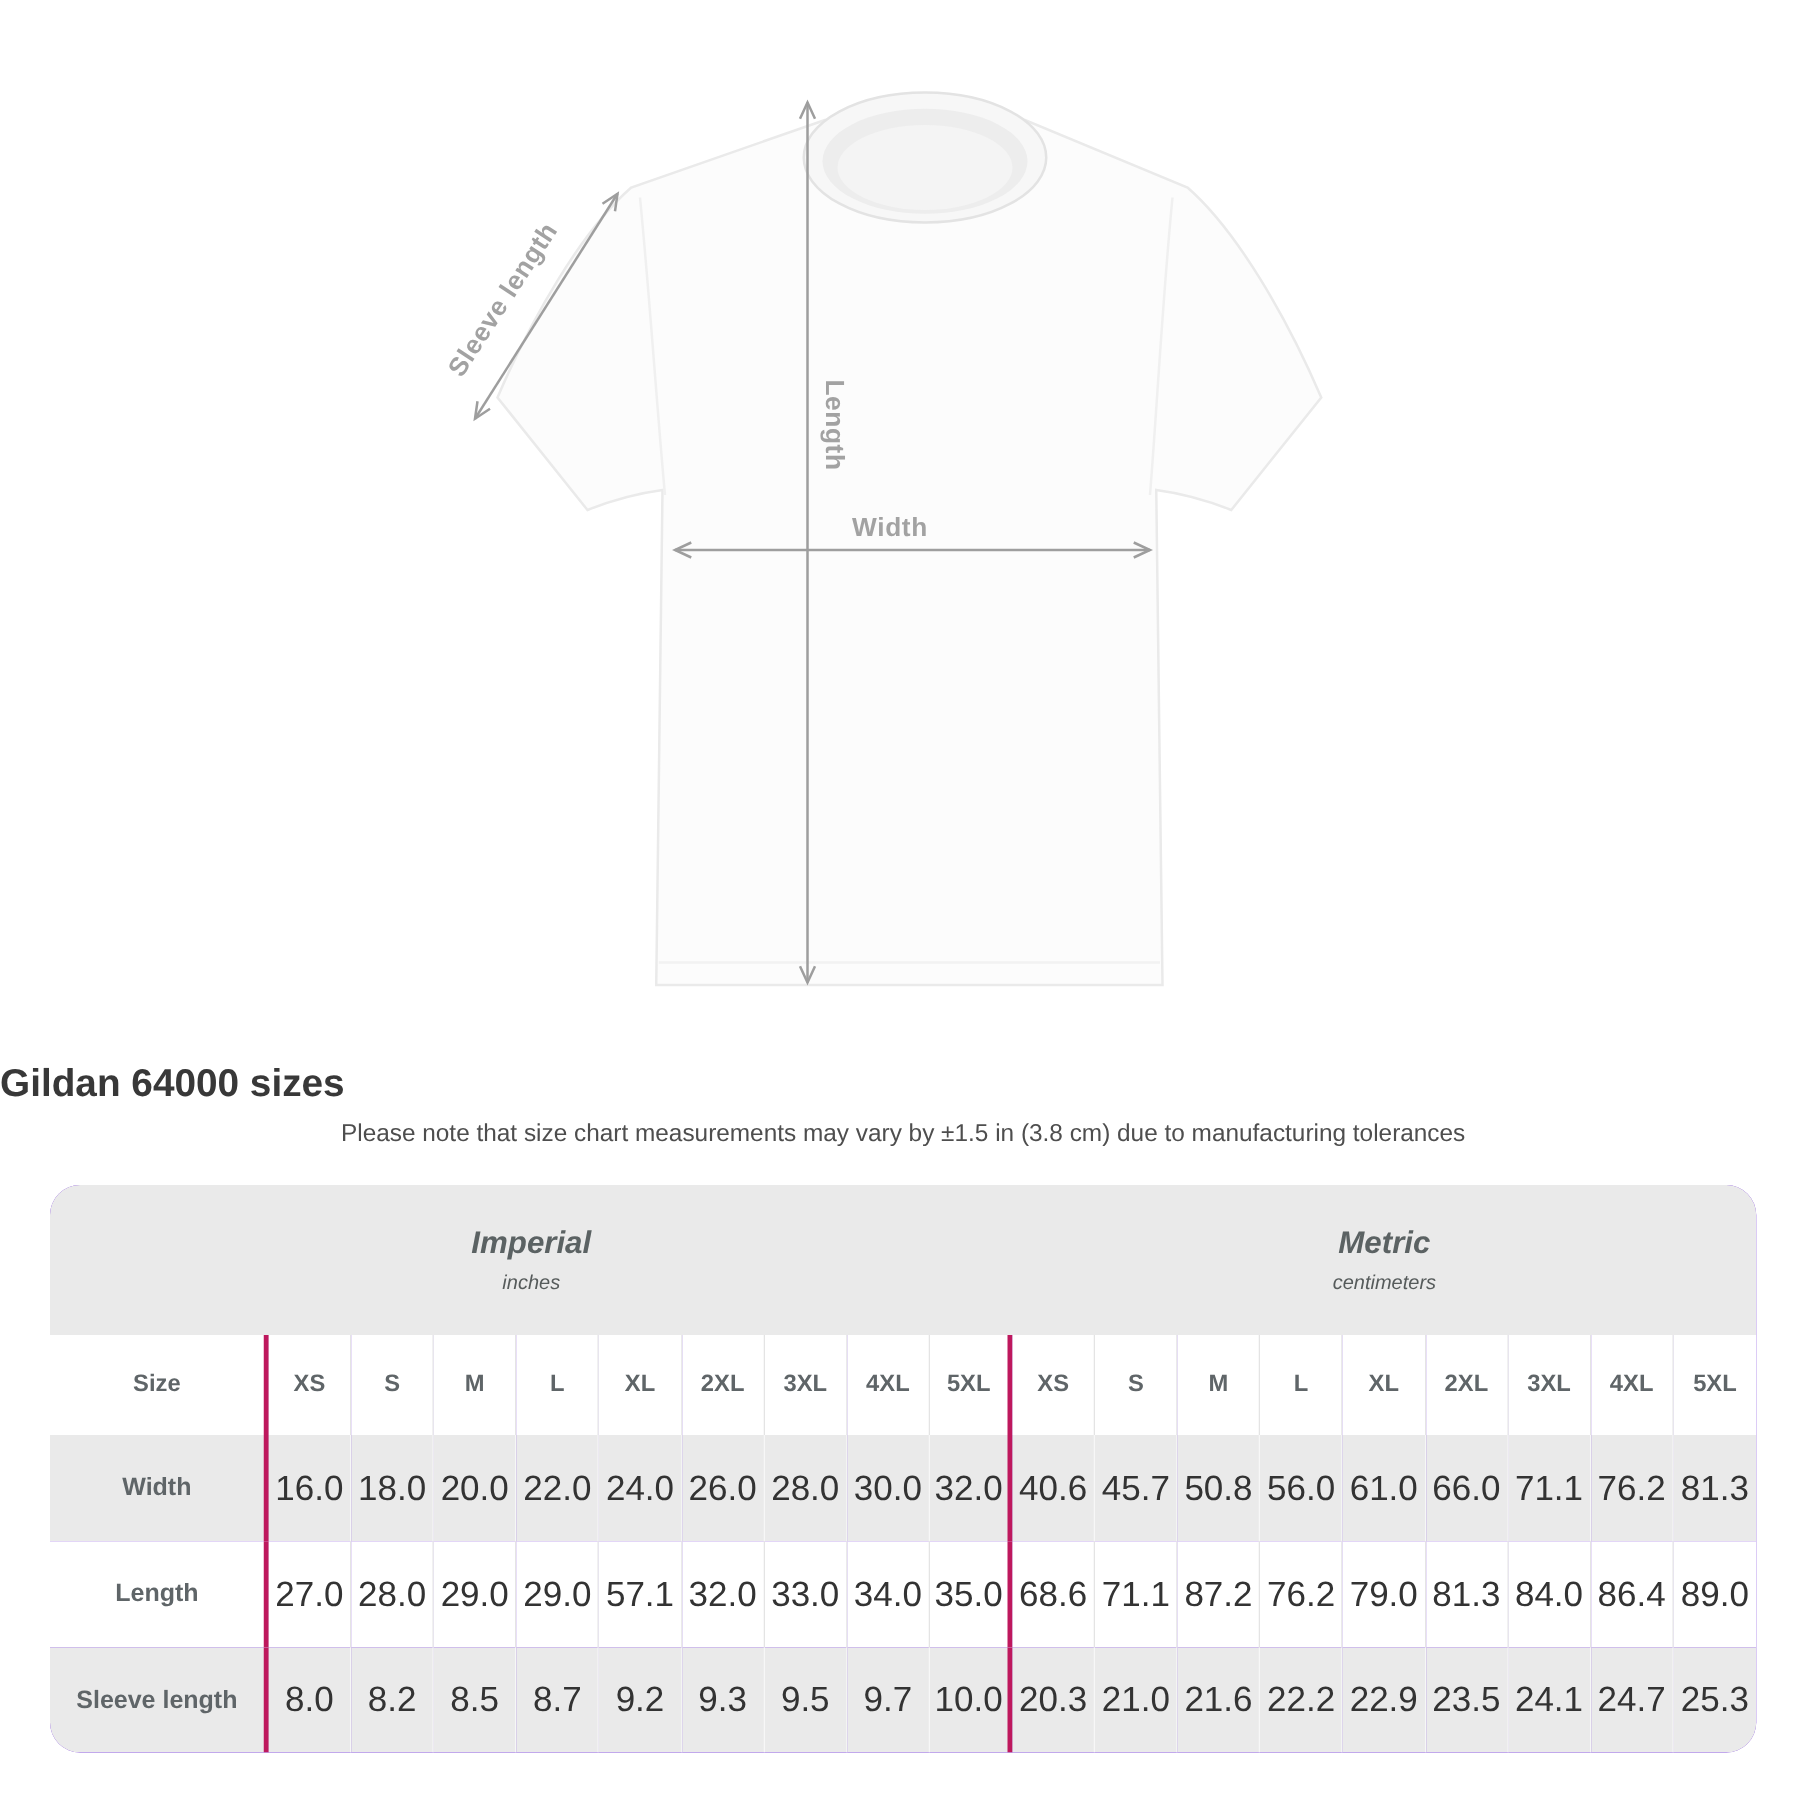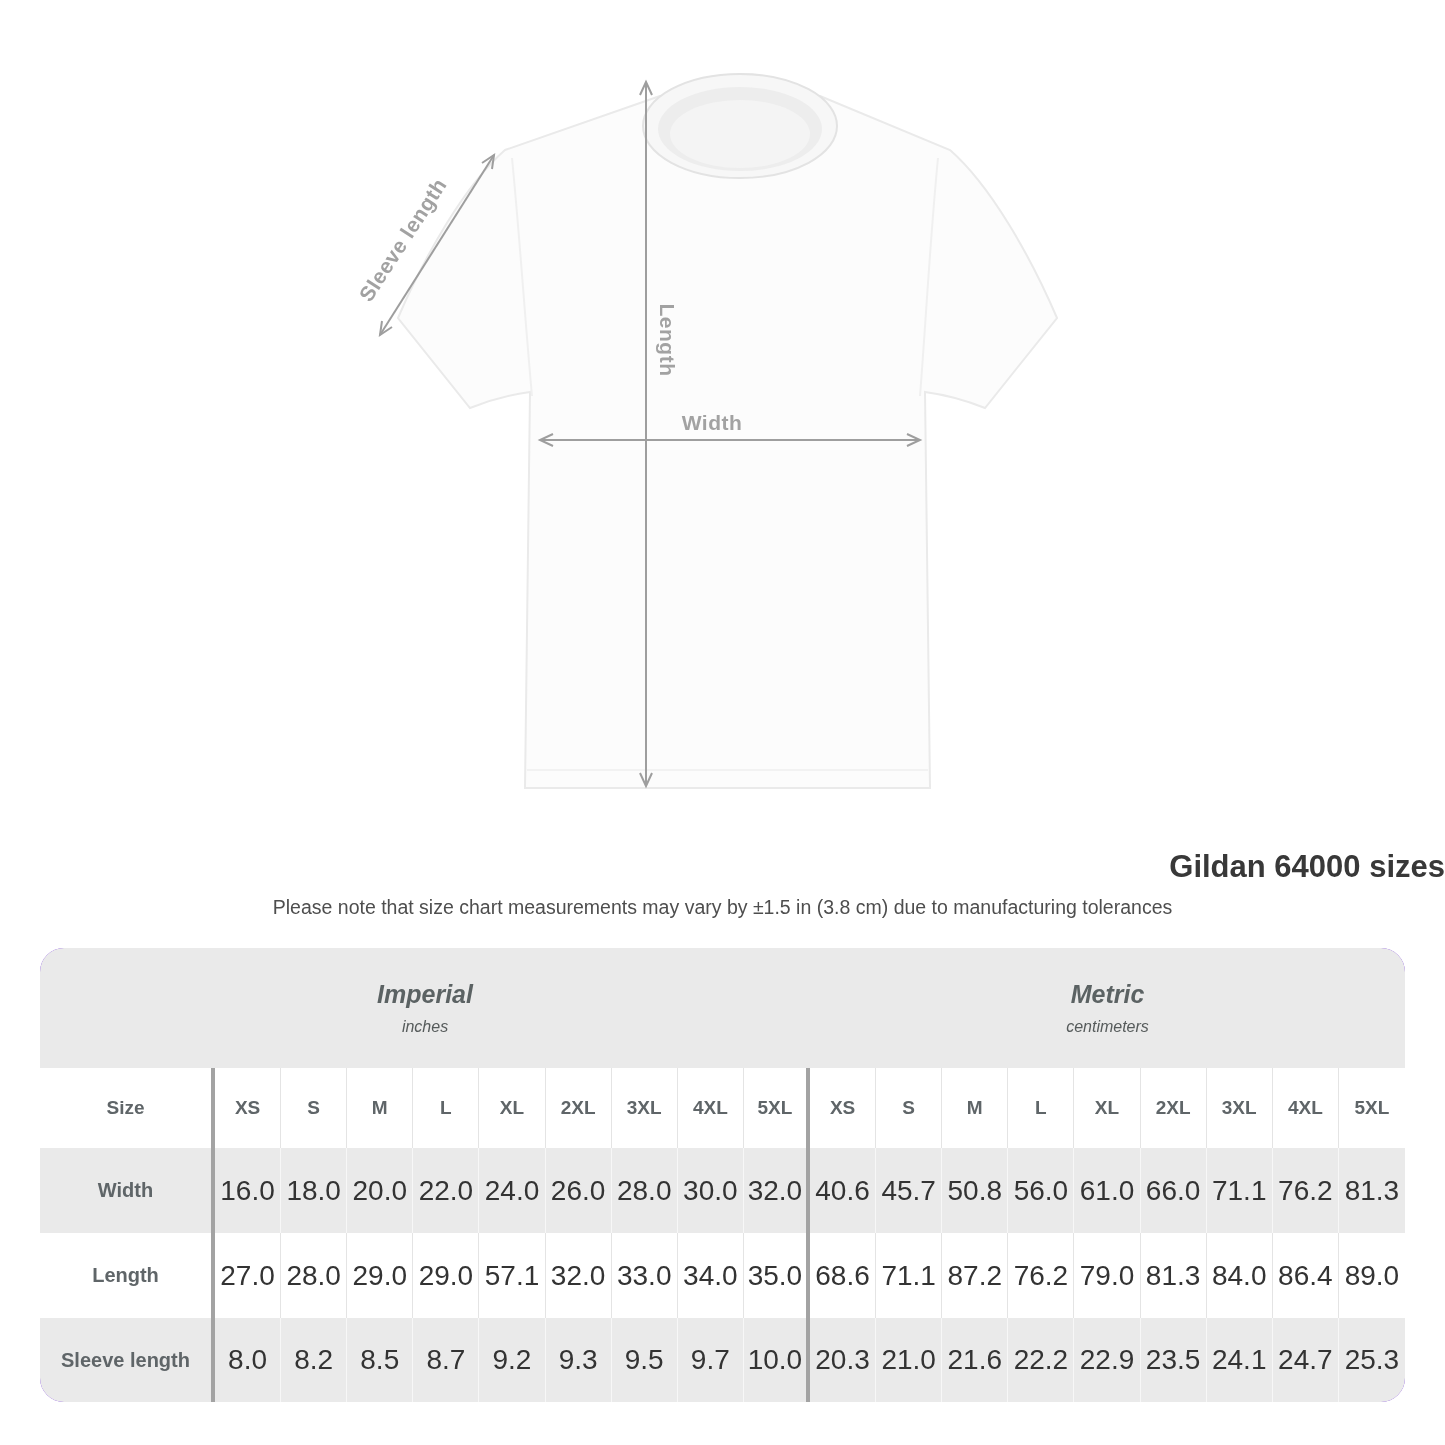--- a/index.html
+++ b/index.html
@@ -6,38 +6,38 @@
   body{width:1445px;height:1445px;position:relative;font-family:"Liberation Sans",sans-serif;overflow:hidden;}
 
   
   #diagram-layer{position:absolute;left:0;top:0;width:1445px;height:1445px;}
   .diagram-label{position:absolute;font-weight:bold;color:#a2a2a2;font-size:21px;letter-spacing:.5px;white-space:nowrap;}
   #sleeve-label{left:403px;top:240px;transform:translate(-50%,-50%) rotate(-57deg);}
   #length-label{left:667px;top:340px;transform:translate(-50%,-50%) rotate(90deg);}
   #width-label{left:712px;top:423px;transform:translate(-50%,-50%);}
 
   
-  #page-title{position:absolute;top:849px;left:0;width:100%;text-align:right;margin:0;
+  #page-title{position:absolute;top:849px;left:0;width:100%;text-align:left;margin:0;
     font-size:31px;font-weight:bold;color:#383838;}
   #tolerance-note{position:absolute;top:896px;left:0;width:100%;text-align:center;margin:0;
     font-size:19.5px;color:#4e4e4e;}
 
   
   #size-table{position:absolute;left:40px;top:948px;width:1365px;border-radius:24px;overflow:hidden;background:#6d28d9;}
   #band{height:120px;background:#eaeaea;display:flex;}
   .band-half{display:flex;flex-direction:column;align-items:center;justify-content:center;gap:9px;}
   #band-imperial{width:770px;}
   #band-metric{width:595px;}
   .sys-name{font-size:25px;font-weight:bold;font-style:italic;color:#5b6263;}
   .sys-unit{font-size:16px;font-style:italic;color:#565b5b;}
 
   #grid{display:grid;grid-template-columns:175px repeat(18,1fr);grid-template-rows:80px 85px 85px 84px;}
   .cell{display:flex;align-items:center;justify-content:center;border-right:1px solid #e4e4e4;background:#ffffff;}
   .cell.alt{background:#eaeaea;border-right-color:#f7f7f7;}
-  .cell.thick{border-right:4px solid #a3a3a3;}
+  .cell.thick{border-right:4px solid #be185d;}
   .cell.last{border-right:none;}
   .hdr{font-weight:bold;font-size:19px;color:#5f6568;}
   .rowlbl{font-weight:bold;font-size:20px;color:#5f6568;}
   .val{font-size:28px;color:#333333;}
 </style>
 </head>
 <body>
 
 <div id="diagram-layer">
   <svg width="1445" height="1445" viewBox="0 0 1445 1445">

